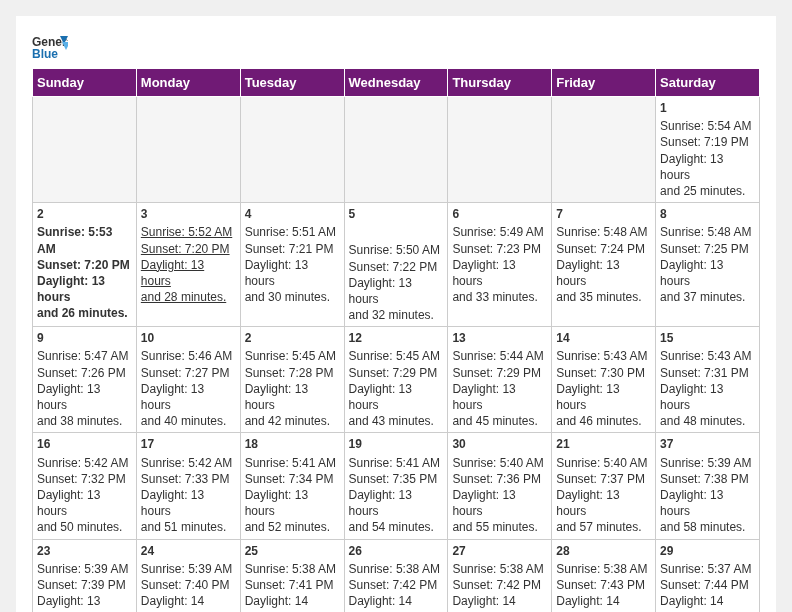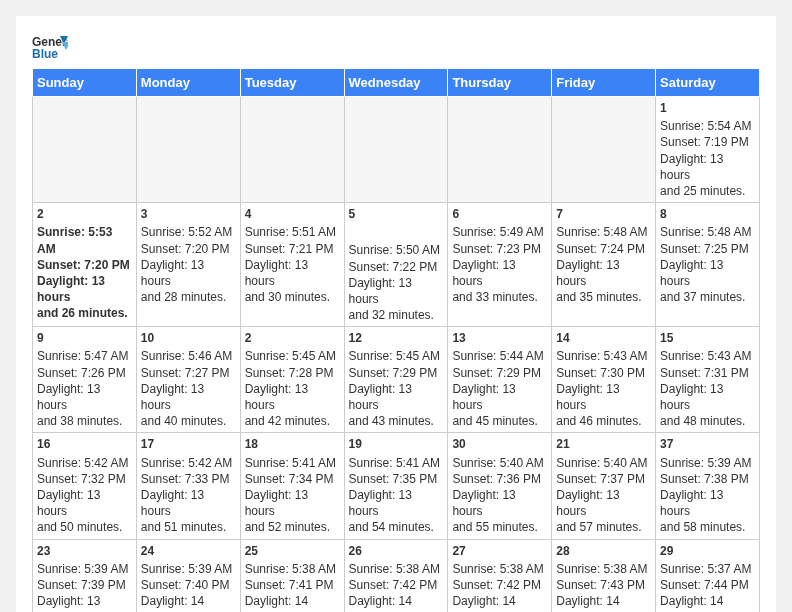--- a/index.html
+++ b/index.html
@@ -43,21 +43,21 @@
     .subtitle {
       font-size: 15px;
       color: #444;
     }
     .calendar {
       width: 100%;
       border-collapse: collapse;
       margin-top: 8px;
     }
     .calendar th {
-      background: #3b82f6;
+      background: #701a75;
       color: #fff;
       font-size: 13px;
       font-weight: bold;
       padding: 6px 4px;
       text-align: left;
       border: 1px solid #fff;
     }
     .calendar td {
       border: 1px solid #ccc;
       vertical-align: top;
@@ -137,21 +137,21 @@
         <tr>
           <td>
             <span class="day-num">2</span>
             <div class="day-info" style="white-space: pre-line; font-weight: bold;">Sunrise: 5:53 AM
 Sunset: 7:20 PM
 Daylight: 13 hours
 and 26 minutes.</div>
           </td>
           <td>
             <span class="day-num">3</span>
-            <div class="day-info" style="white-space: pre-line;">Sunrise: 5:52 AM
+            <div class="day-info" style="white-space: pre-line; text-decoration: underline;">Sunrise: 5:52 AM
 Sunset: 7:20 PM
 Daylight: 13 hours
 and 28 minutes.</div>
           </td>
           <td>
             <span class="day-num">4</span>
             <div class="day-info" style="white-space: pre-line;">Sunrise: 5:51 AM
 Sunset: 7:21 PM
 Daylight: 13 hours
 and 30 minutes.</div>

